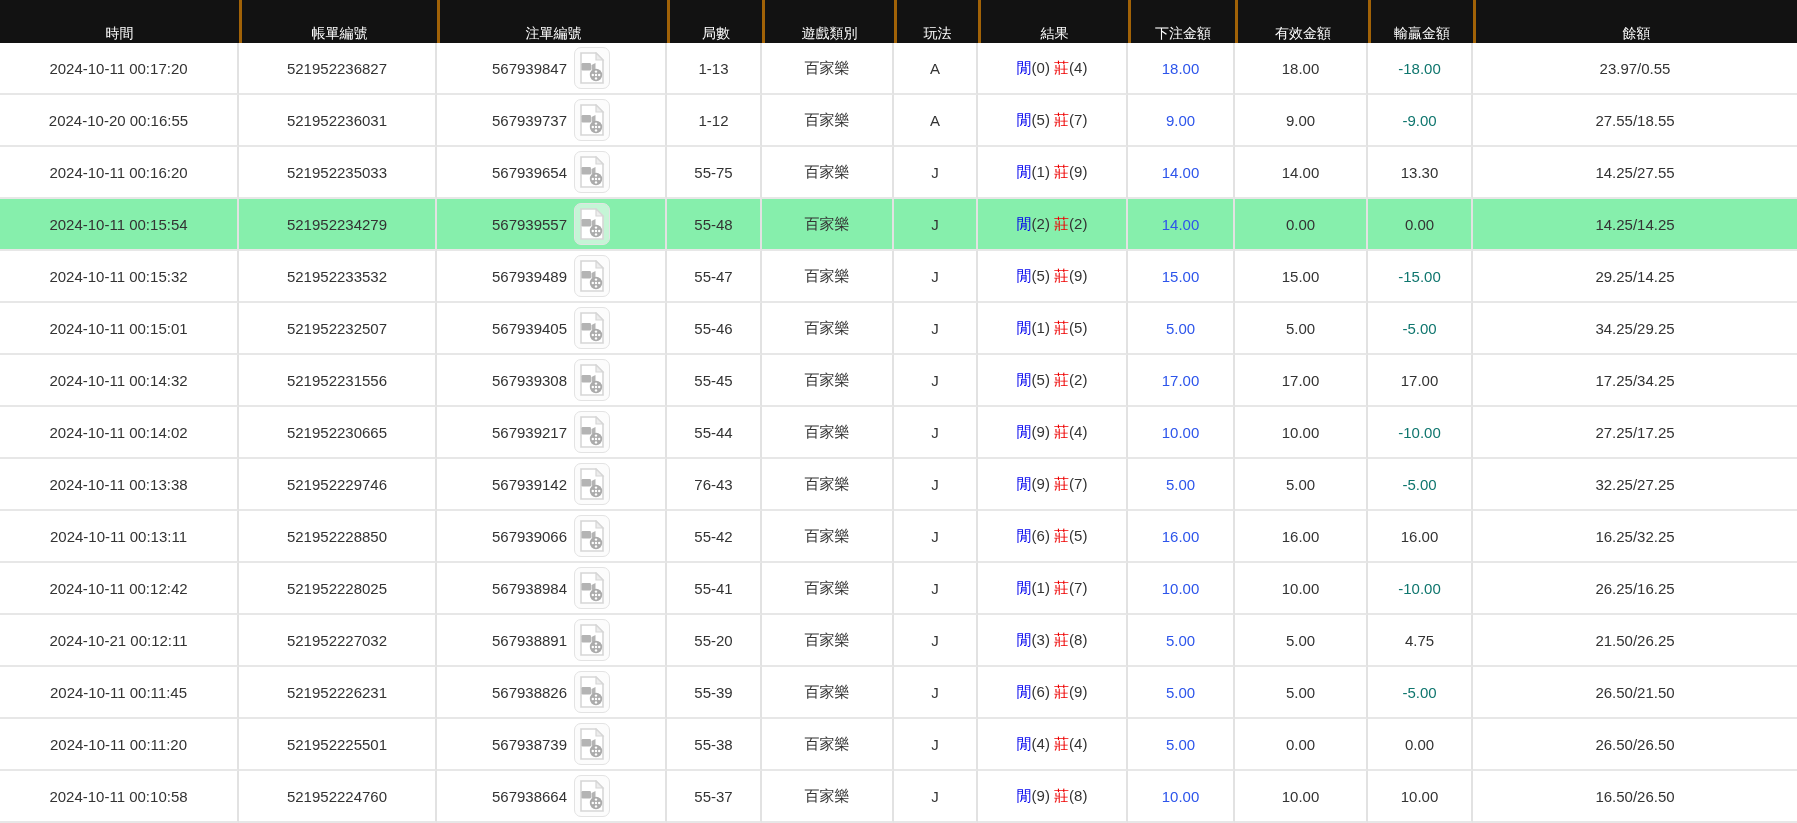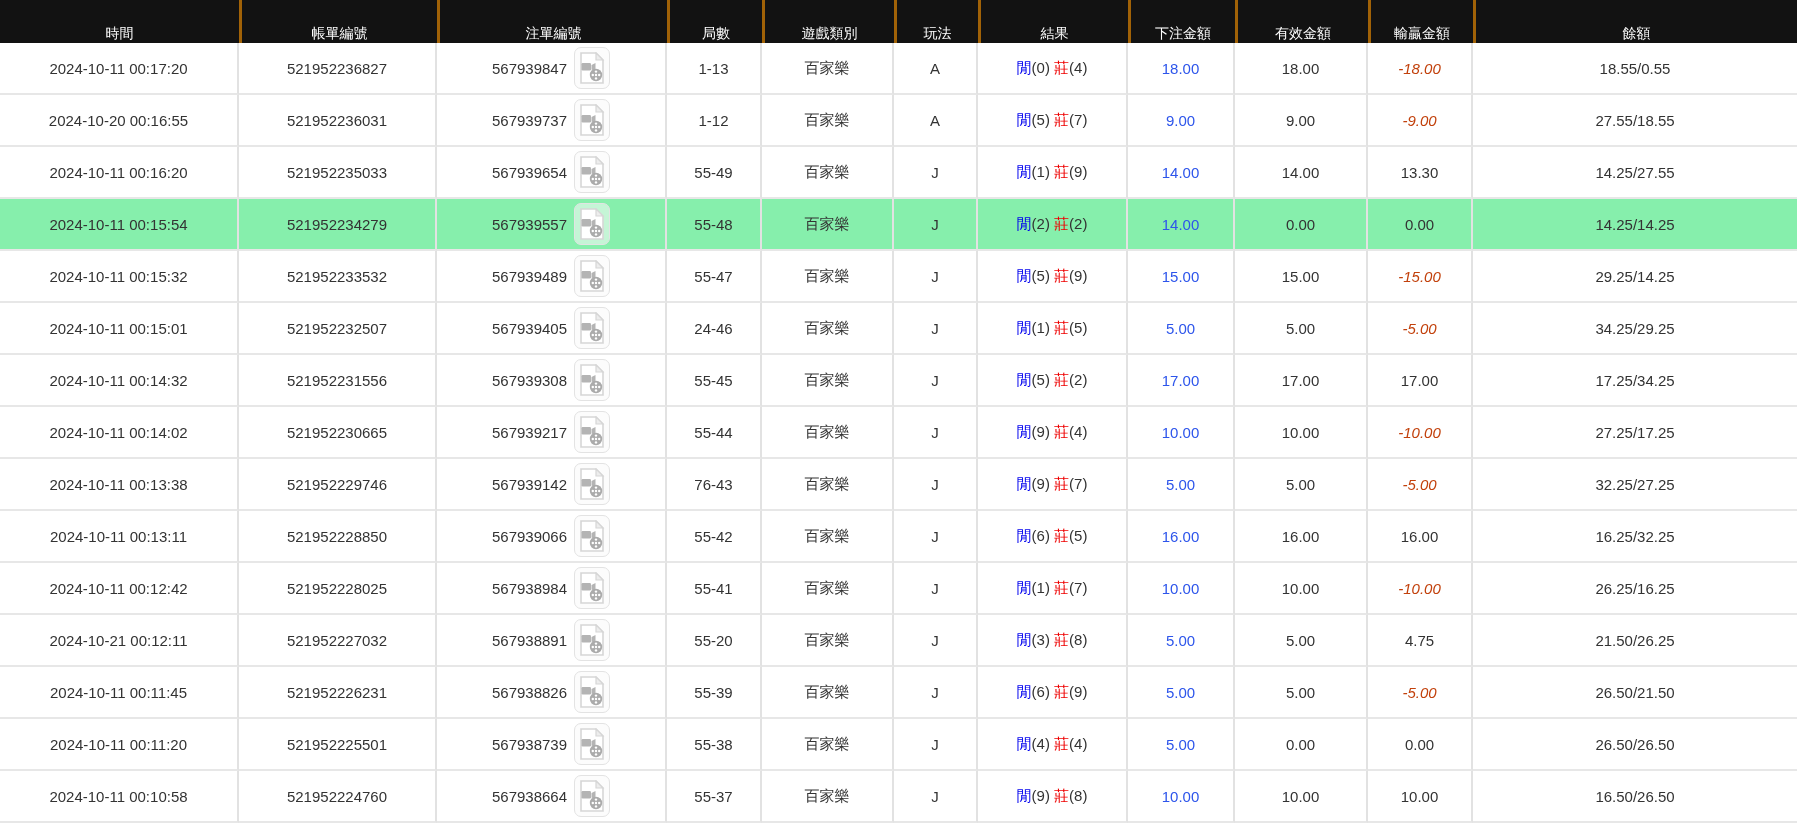--- a/index.html
+++ b/index.html
@@ -9,21 +9,21 @@
   col.c5{width:132px}col.c6{width:84px}col.c7{width:150px}col.c8{width:107px}
   col.c9{width:133px}col.c10{width:105px}col.c11{width:324px}
   th{background:#121212;height:11px;padding:16px;position:relative;overflow:hidden;font-weight:normal;}
   th+th{border-left:3px solid #a16207;}
   th span{position:absolute;left:0;right:0;bottom:3px;color:#fff;font-size:14px;line-height:14px;text-align:center;white-space:nowrap;}
   td{height:52px;padding:0 4px;text-align:center;vertical-align:middle;font-size:15px;color:#333;
      border-bottom:2px solid #e7e7e7;border-right:2px solid #e2e2e2;box-sizing:border-box;white-space:nowrap;overflow:hidden;}
   td:last-child{border-right:none;}
   tr.hl td{background:#86efac;}
   .bet{color:#2d55eb;cursor:pointer;}
-  .neg{color:#c2410c;font-style:italic;}
+  .neg{color:#0f766e;}
   .rp{color:#0000ee;}
   .rb{color:#ee0000;}
   .gameno-wrap{display:inline-flex;align-items:center;gap:7px;}
   .video-btn{display:inline-flex;align-items:center;justify-content:center;width:36px;height:42px;
      border:1px solid #e3e3e3;border-radius:7px;background:rgba(250,250,250,0.55);cursor:pointer;padding:0;}
 </style>
 </head>
 <body>
 
 <div>
@@ -99,21 +99,21 @@
     </svg>
   </button>
 </span></td>
           <td>1-13</td>
           <td>百家樂</td>
           <td>A</td>
           <td><span class="rp">閒</span><span class="rn">(0) </span><span class="rb">莊</span><span class="rn">(4)</span></td>
           <td><span class="bet">18.00</span></td>
           <td>18.00</td>
           <td class="neg">-18.00</td>
-          <td>18.55/0.55</td>
+          <td>23.97/0.55</td>
         </tr>
         <tr>
           <td>2024-10-20 00:16:55</td>
           <td>521952236031</td>
           <td><span class="gameno-wrap">
               <span>567939737</span>
   <button class="video-btn">
     <svg width="26" height="32" viewBox="0 0 26 32" aria-hidden="true">
       <path d="M2 1 h15 l7 7 v23 h-22 z" fill="#ffffff" stroke="#d6d6d6" stroke-width="1.6"></path>
       <path d="M17 1 l7 7 h-7 z" fill="#ededed" stroke="#d6d6d6" stroke-width="1.2"></path>
@@ -150,21 +150,21 @@
       <polygon points="12.5,13 16.5,11 16.5,19.5 12.5,17.5" fill="#b4b4b4"></polygon>
       <circle cx="17" cy="23" r="6.2" fill="#ababab"></circle>
       <circle cx="17" cy="23" r="1.2" fill="#ffffff"></circle>
       <circle cx="17" cy="19.6" r="1.2" fill="#ffffff"></circle>
       <circle cx="17" cy="26.4" r="1.2" fill="#ffffff"></circle>
       <circle cx="13.8" cy="23" r="1.2" fill="#ffffff"></circle>
       <circle cx="20.2" cy="23" r="1.2" fill="#ffffff"></circle>
     </svg>
   </button>
 </span></td>
-          <td>55-49</td>
+          <td>55-75</td>
           <td>百家樂</td>
           <td>J</td>
           <td><span class="rp">閒</span><span class="rn">(1) </span><span class="rb">莊</span><span class="rn">(9)</span></td>
           <td><span class="bet">14.00</span></td>
           <td>14.00</td>
           <td>13.30</td>
           <td>14.25/27.55</td>
         </tr>
         <tr class="hl">
           <td>2024-10-11 00:15:54</td>
@@ -237,21 +237,21 @@
       <polygon points="12.5,13 16.5,11 16.5,19.5 12.5,17.5" fill="#b4b4b4"></polygon>
       <circle cx="17" cy="23" r="6.2" fill="#ababab"></circle>
       <circle cx="17" cy="23" r="1.2" fill="#ffffff"></circle>
       <circle cx="17" cy="19.6" r="1.2" fill="#ffffff"></circle>
       <circle cx="17" cy="26.4" r="1.2" fill="#ffffff"></circle>
       <circle cx="13.8" cy="23" r="1.2" fill="#ffffff"></circle>
       <circle cx="20.2" cy="23" r="1.2" fill="#ffffff"></circle>
     </svg>
   </button>
 </span></td>
-          <td>24-46</td>
+          <td>55-46</td>
           <td>百家樂</td>
           <td>J</td>
           <td><span class="rp">閒</span><span class="rn">(1) </span><span class="rb">莊</span><span class="rn">(5)</span></td>
           <td><span class="bet">5.00</span></td>
           <td>5.00</td>
           <td class="neg">-5.00</td>
           <td>34.25/29.25</td>
         </tr>
         <tr>
           <td>2024-10-11 00:14:32</td>

